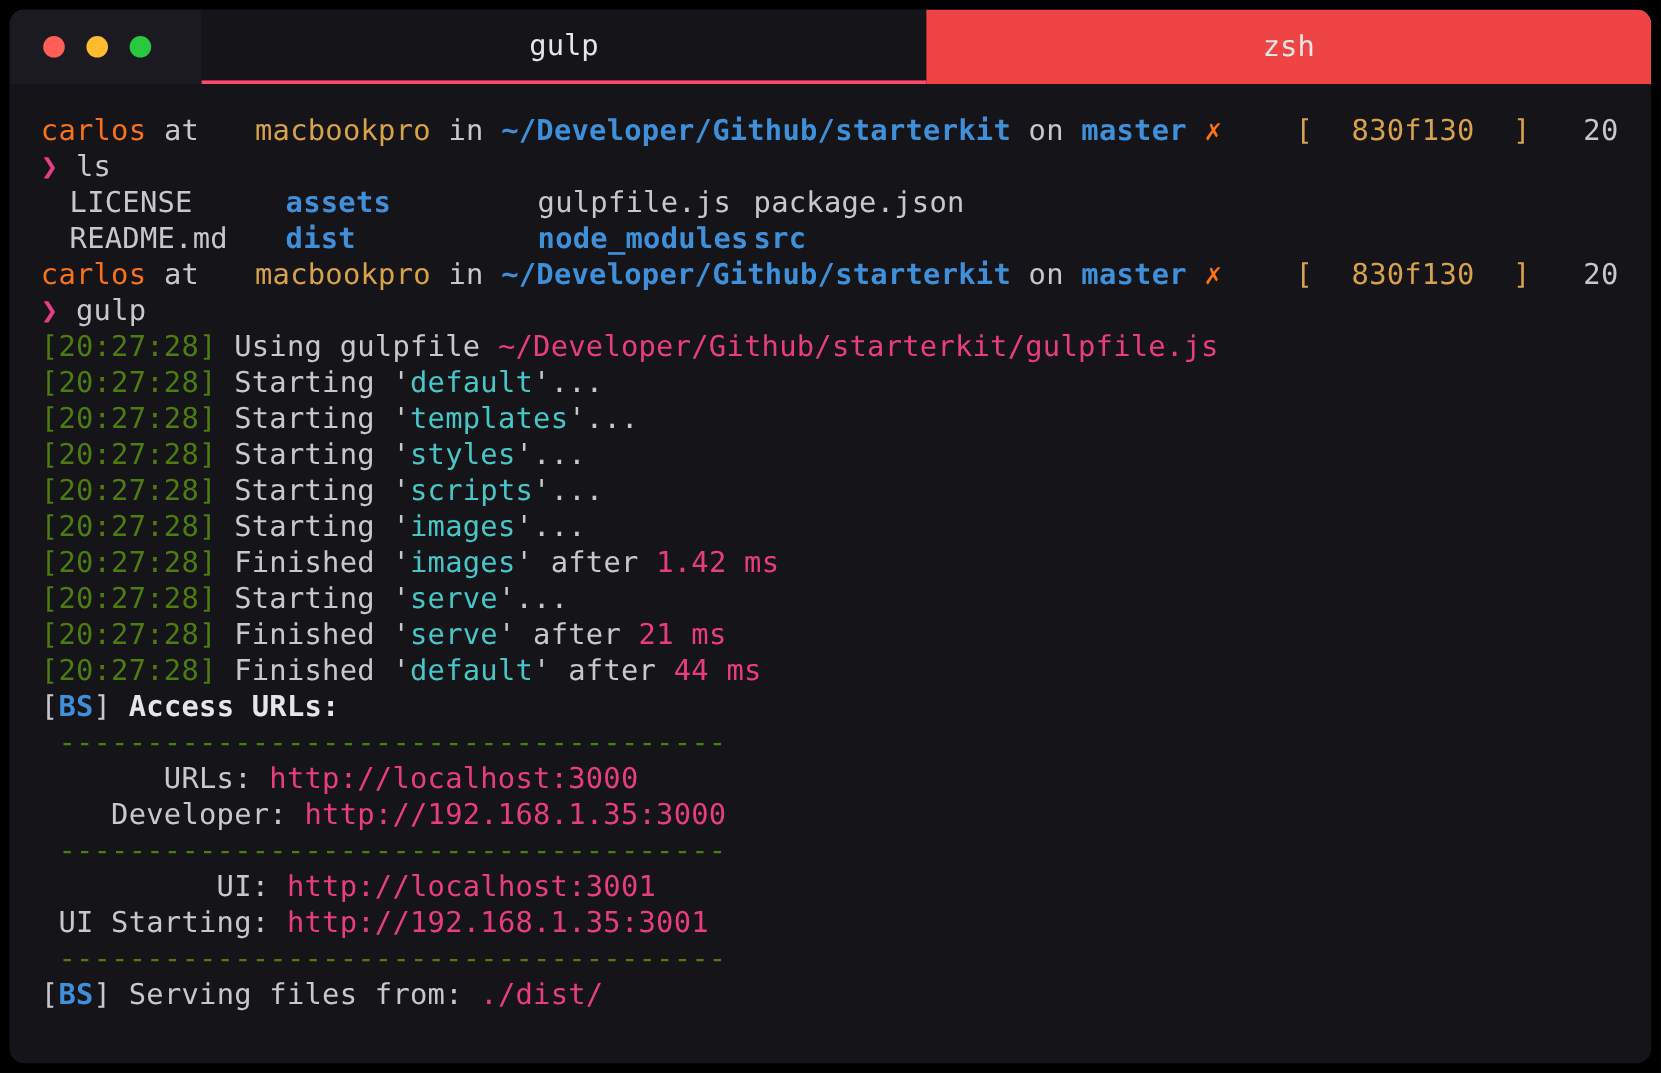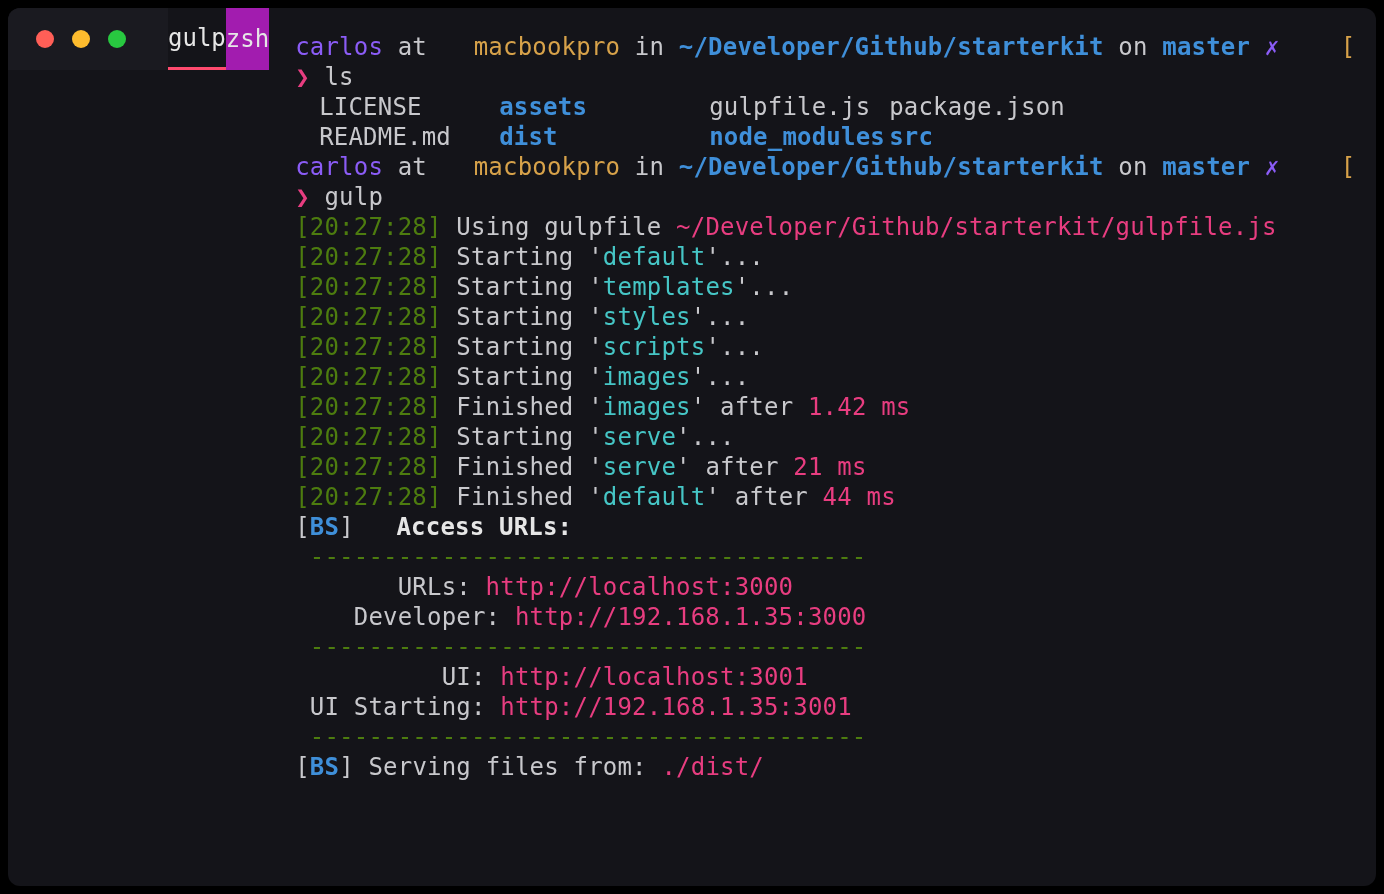--- a/index.html
+++ b/index.html
@@ -11,21 +11,21 @@
     overflow: hidden;
   }
   .window {
     width: 1368px;
     height: 878px;
     margin: 8px;
     background: #141419;
     border-radius: 12px;
     overflow: hidden;
     display: flex;
-    flex-direction: row;
+    flex-direction: column;
   }
   .titlebar {
     height: 62px;
     display: flex;
     align-items: stretch;
   }
   .traffic-lights {
     width: 160px;
     display: flex;
     align-items: center;
@@ -44,43 +44,43 @@
     display: flex;
   }
   .tab {
     flex: 1;
     display: flex;
     align-items: center;
     justify-content: center;
     color: #e6e6e6;
     font-size: 24px;
     cursor: pointer;
-    background: #a21caf;
+    background: #ef4444;
   }
   .tab.active {
     background: #141419;
     border-bottom: 3px solid #ff4a6e;
   }
   .terminal {
     flex: 1;
     padding: 24px 26px;
     font-size: 24px;
     line-height: 30px;
     color: #c8c8cc;
     white-space: pre;
     letter-spacing: 0.2px;
   }
-  .red    { color: #8b5cf6; }
+  .red    { color: #f97316; }
   .orange { color: #d7a24a; margin-left: 32px; }
   .blue   { color: #3f8fd9; font-weight: bold; }
   .magenta{ color: #e83d80; }
   .cyan   { color: #46c6c6; text-align: right; }
   .gray   { color: #4d7c0f; }
   .white  { color: #e6e6e6; }
-  .bold   { font-weight: 700; margin-left: 28px; }
+  .bold   { font-weight: 700; }
   .ls-row { display: grid; grid-template-columns: 180px 210px 180px 200px; margin-left: 24px; }
 </style>
 </head>
 <body>
 
 <div class="window">
   <div class="titlebar">
     <div class="traffic-lights">
       <div class="light red"></div>
       <div class="light yellow"></div>

